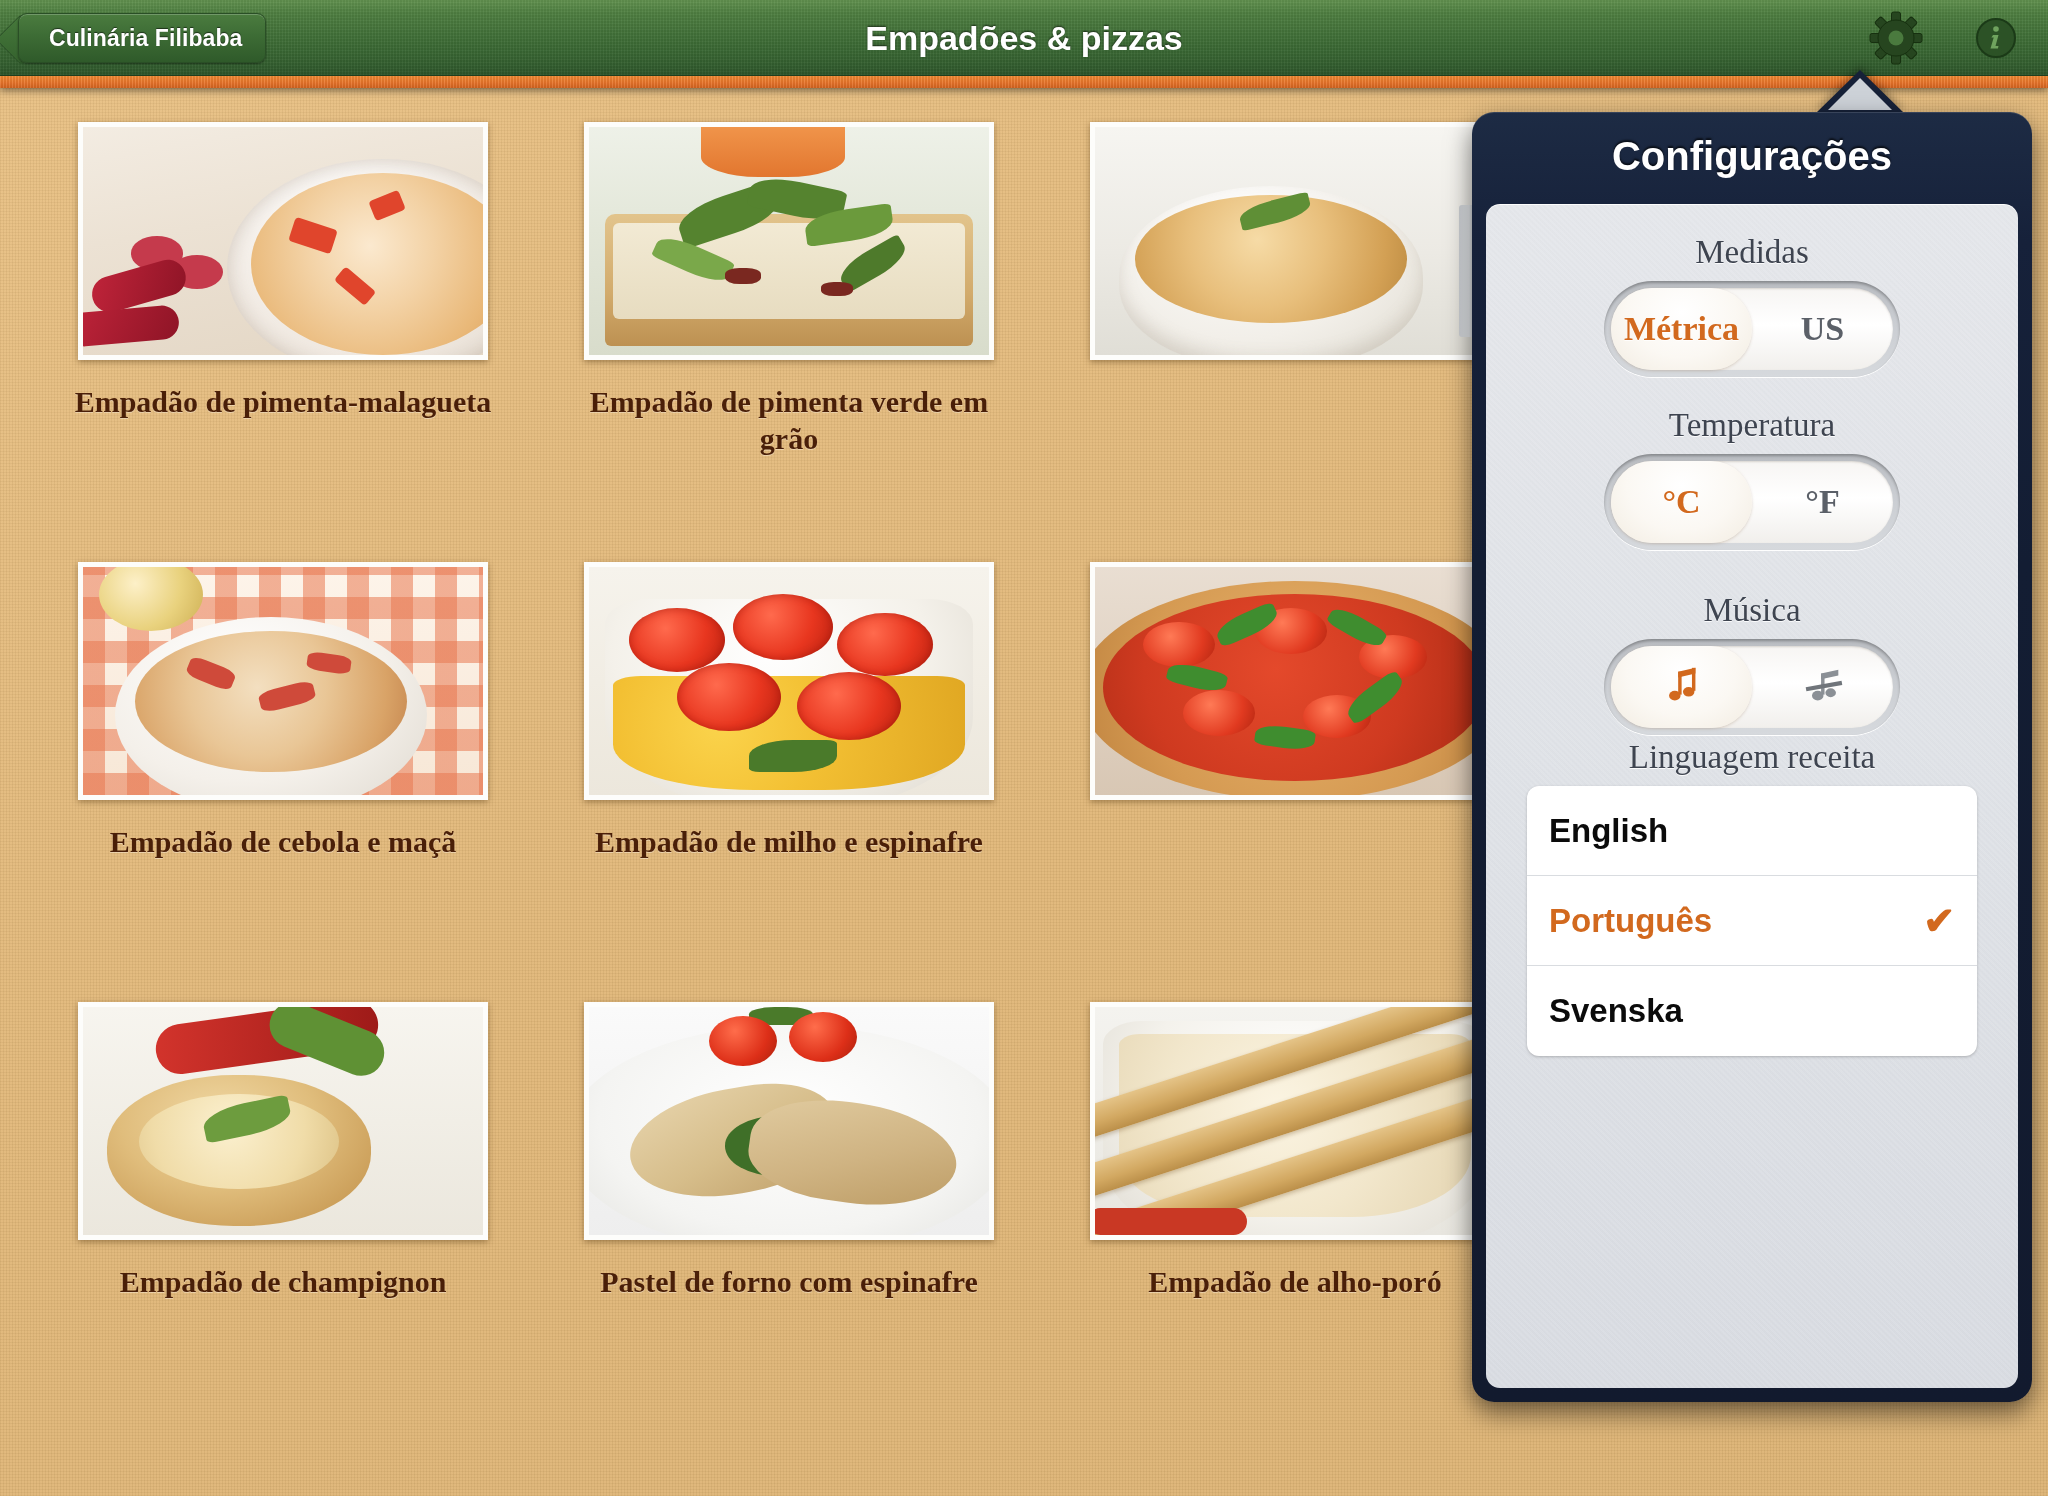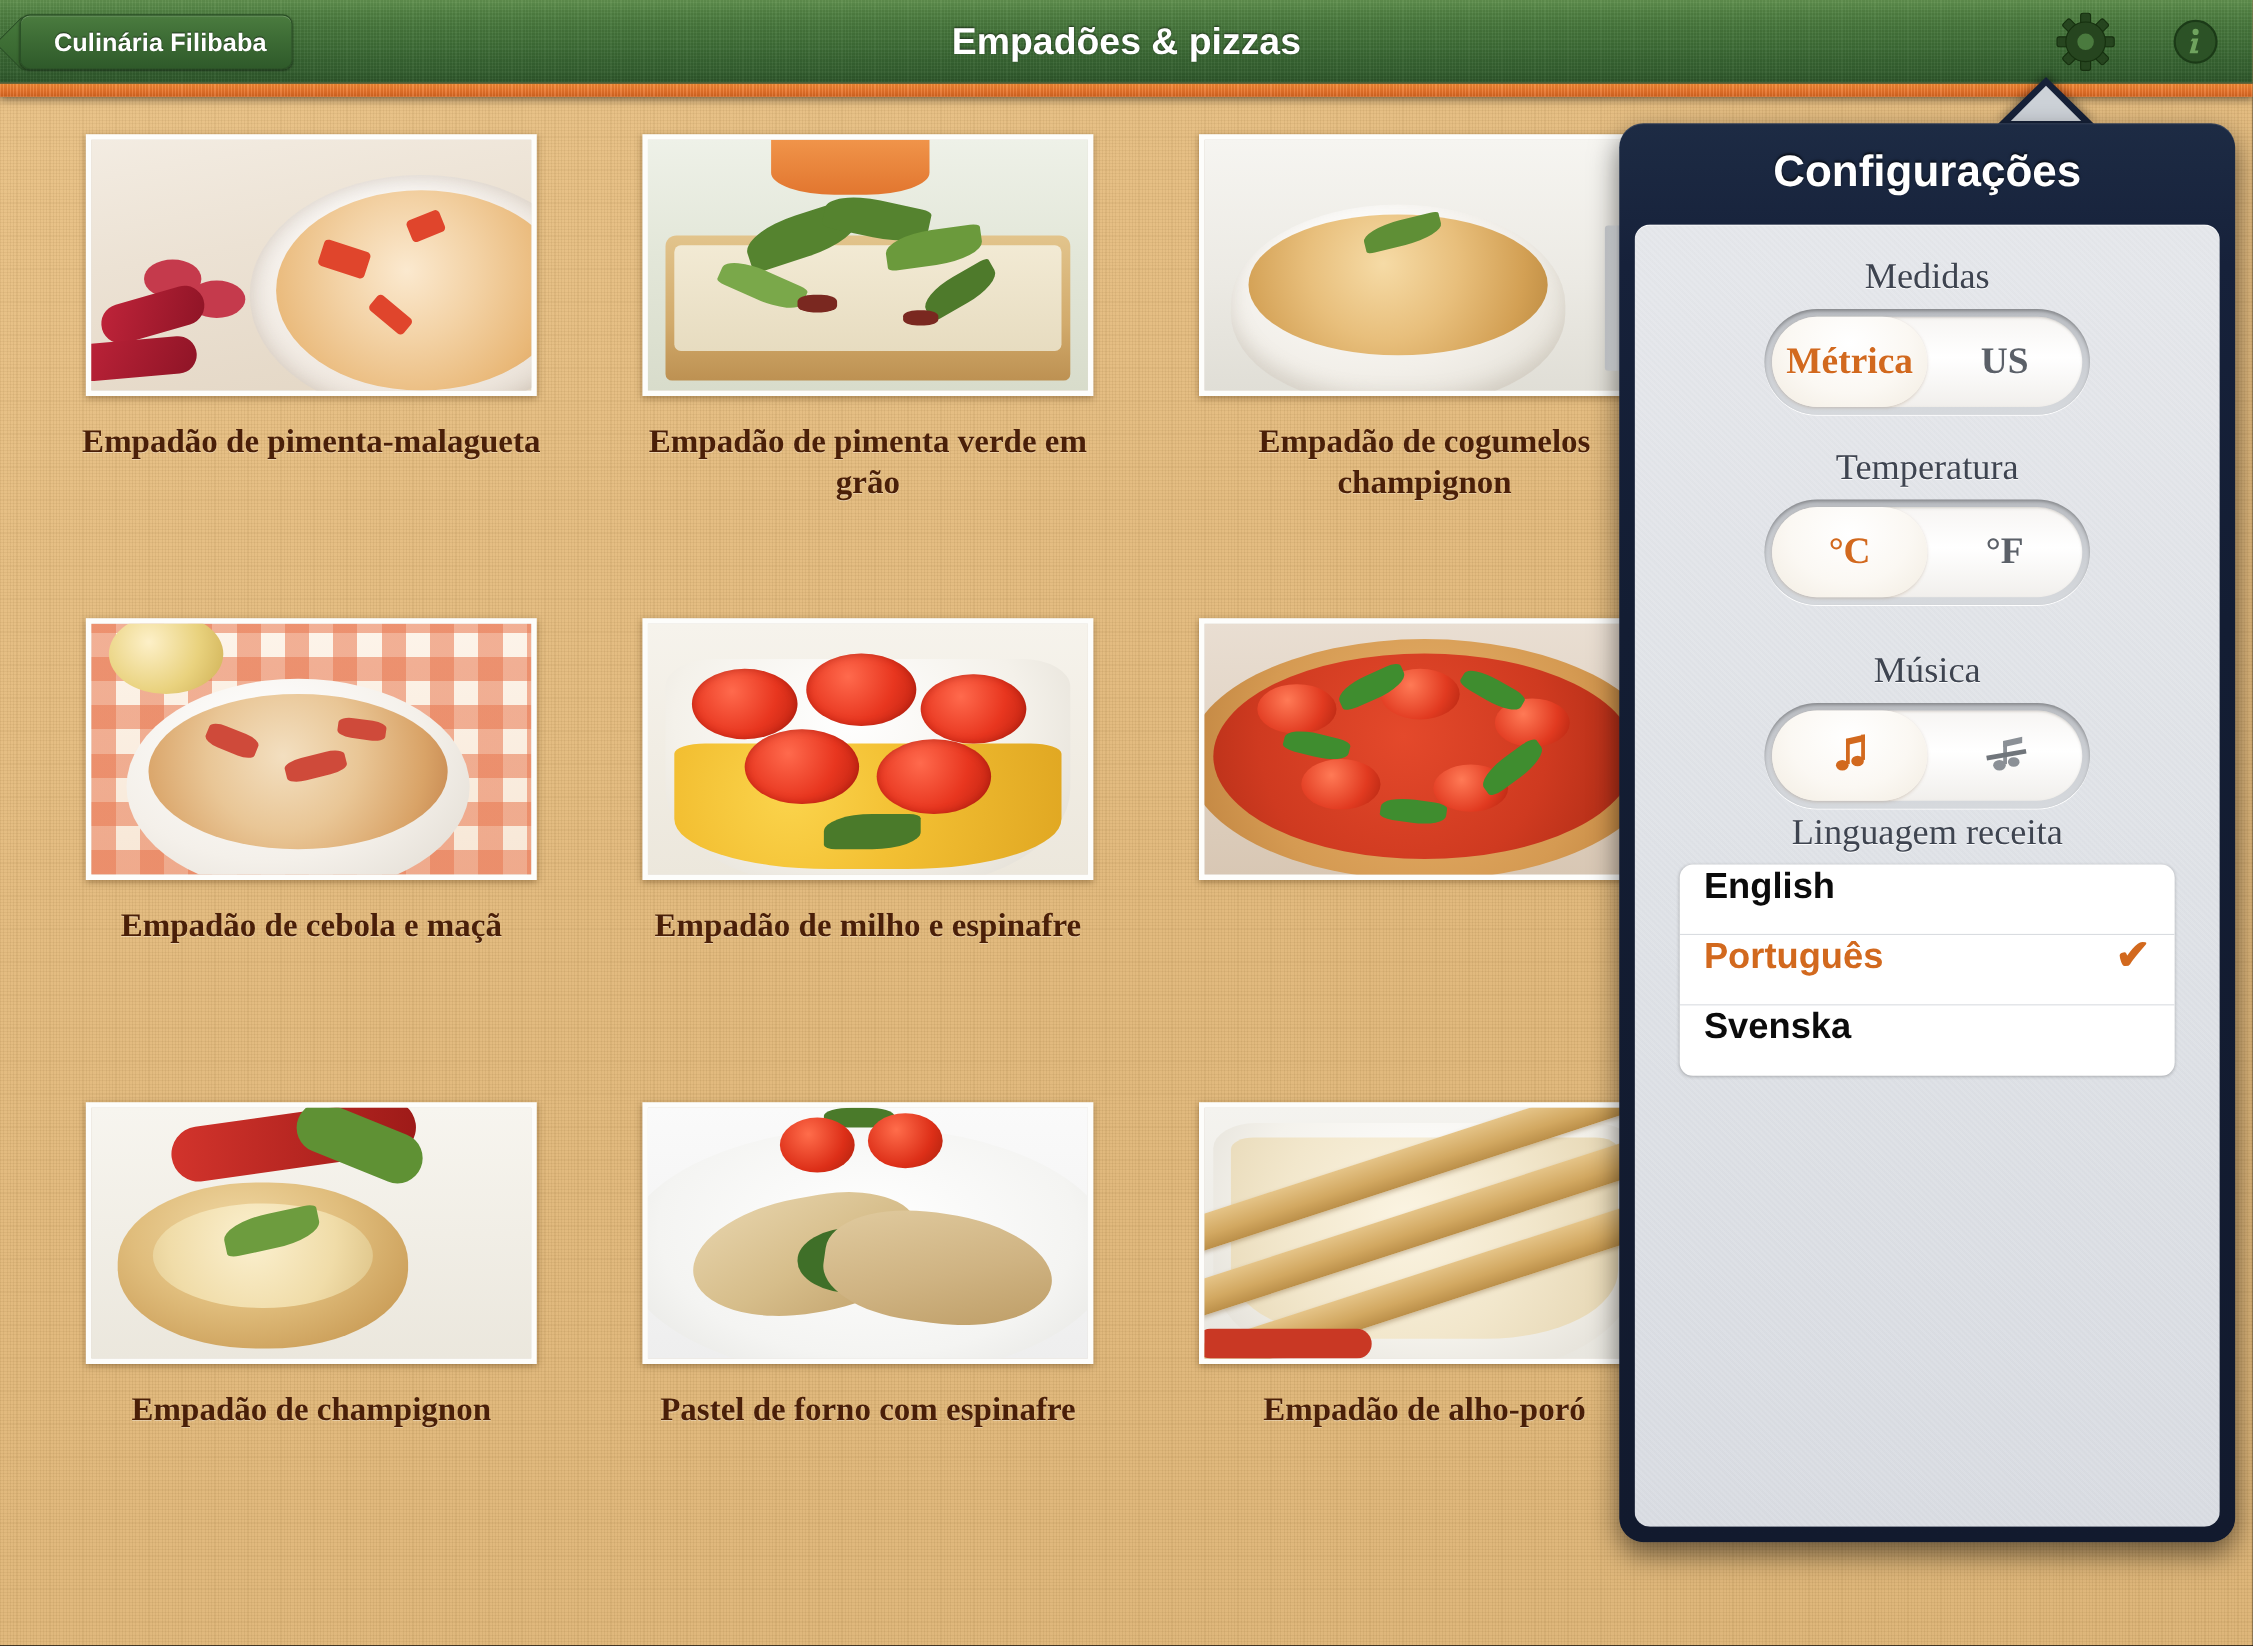--- a/index.html
+++ b/index.html
@@ -415,22 +415,23 @@
   #language-group { margin-top: 4px; }
   #language-list {
     width: 450px;
     margin: 10px auto 0 auto;
     background: #ffffff;
     border-radius: 12px;
     overflow: hidden;
     box-shadow: 0 1px 3px rgba(0,0,0,0.22);
   }
   .lang-row {
-    height: 64px;
+    height: 90px;
     display: flex;
+    align-items: center;
     padding: 0 22px;
     border-bottom: 1px solid #d9dce0;
     cursor: pointer;
   }
   .lang-row:last-child { border-bottom: none; }
   .lang-name {
     flex: 1;
     text-align: left;
     font-size: 33px;
     font-weight: bold;
@@ -534,21 +535,20 @@
       <div class="thumb-frame">
         <div class="thumb">
           <div class="ph f3">
               <div class="fork"></div>
               <div class="dish"></div>
               <div class="fill"></div>
               <div class="hb"></div>
             </div>
         </div>
       </div>
-      <div class="caption">Empadão de cogumelos champignon</div>
     </div>
 
     <div class="cell">
       <div class="thumb-frame">
         <div class="thumb">
           <div class="ph f4">
               <div class="apple"></div>
               <div class="dish"></div>
               <div class="fill"></div>
               <div class="b1"></div>

